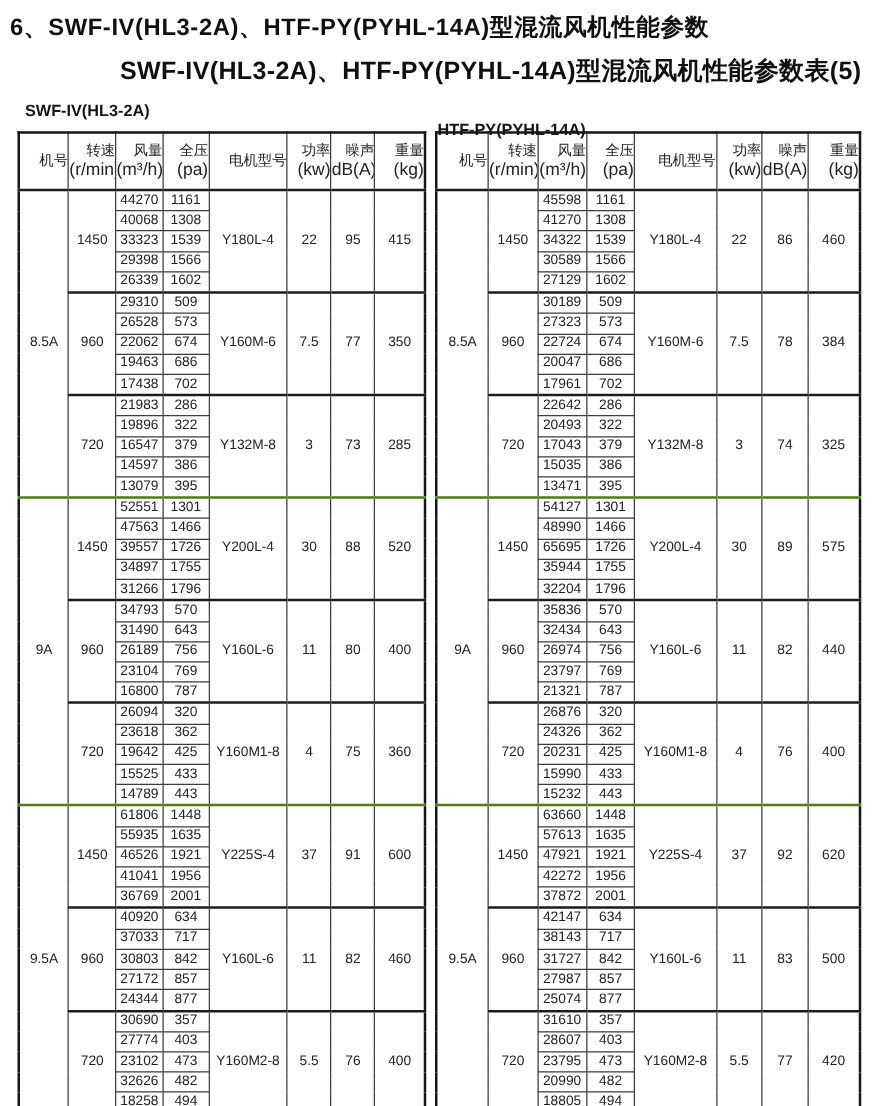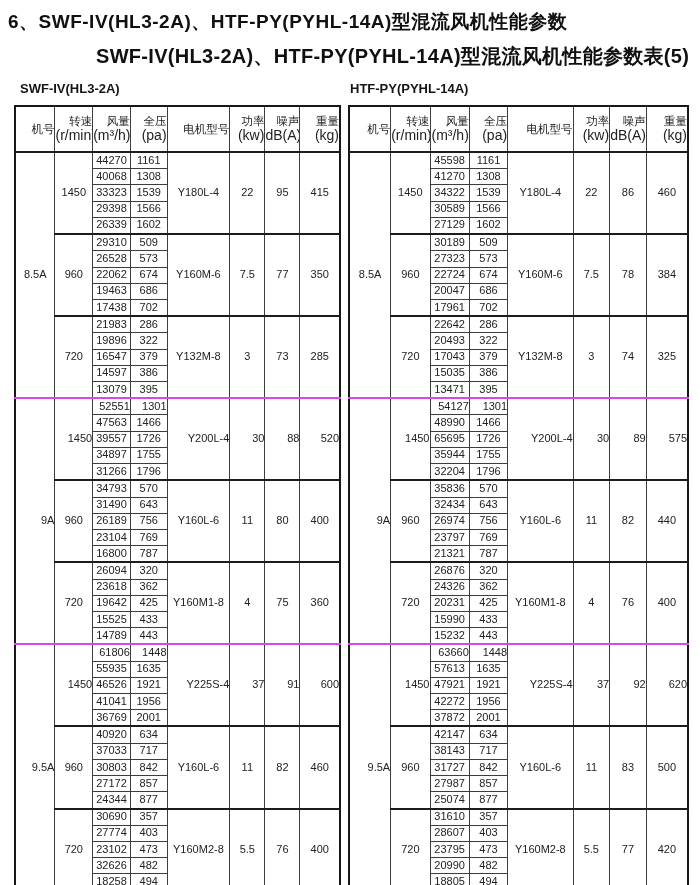--- a/index.html
+++ b/index.html
@@ -4,36 +4,36 @@
 <style>
   html,body { margin:0; padding:0; background:#ffffff; }
   body { width:700px; height:885px; font-family:"Liberation Sans", sans-serif; color:#1c1c1c; }
   .page { position:relative; width:700px; height:885px; overflow:hidden; background:#fff; }
 
   .title { font-size:19px; font-weight:bold; margin:9px 0 0 8px; letter-spacing:0.5px; color:#101010; white-space:nowrap; }
   .subtitle { font-size:20px; font-weight:bold; margin:8px 0 0 96px; letter-spacing:0.3px; color:#101010; white-space:nowrap; }
 
   .labels { position:relative; height:24px; margin-top:11px; font-size:13px; font-weight:700; color:#151515; }
   .labels .lbl-left  { position:absolute; left:20px;  top:0; }
-  .labels .lbl-right { position:absolute; left:350px; top:0; }
+  .labels .lbl-right { position:absolute; left:350px; top:15px; }
 
   .tables { display:flex; margin-left:14px; align-items:flex-start; }
   .thost0 { width:327px; }
   .thost1 { width:341px; margin-left:7px; }
 
   table.ptable { border-collapse:collapse; table-layout:fixed; width:100%; height:787px; border:2px solid #171717; }
   .ptable th, .ptable td {
     border:1px solid #3d3d3d; text-align:center; vertical-align:middle;
     padding:0; font-size:11px; font-weight:normal; color:#222;
     line-height:1.08; white-space:nowrap; overflow:hidden;
   }
   .ptable thead th { height:44px; font-size:11.5px; border-bottom:2px solid #1c1c1c;text-align:right; }
   .ptable thead th .sub { font-size:14px; }
   .ptable tr.speed-start td { border-top:2px solid #1c1c1c; }
-  .ptable tr.size-start  td { border-top:2px solid #d946ef;text-align:right; }
+  .ptable tr.size-start  td { border-top:2px solid #4d7c0f; }
 </style>
 </head>
 <body>
 
 <div class="page">
   <div class="title">6、SWF-IV(HL3-2A)、HTF-PY(PYHL-14A)型混流风机性能参数</div>
   <div class="subtitle">SWF-IV(HL3-2A)、HTF-PY(PYHL-14A)型混流风机性能参数表(5)</div>
   <div class="labels">
     <span class="lbl-left">SWF-IV(HL3-2A)</span>
     <span class="lbl-right">HTF-PY(PYHL-14A)</span>

